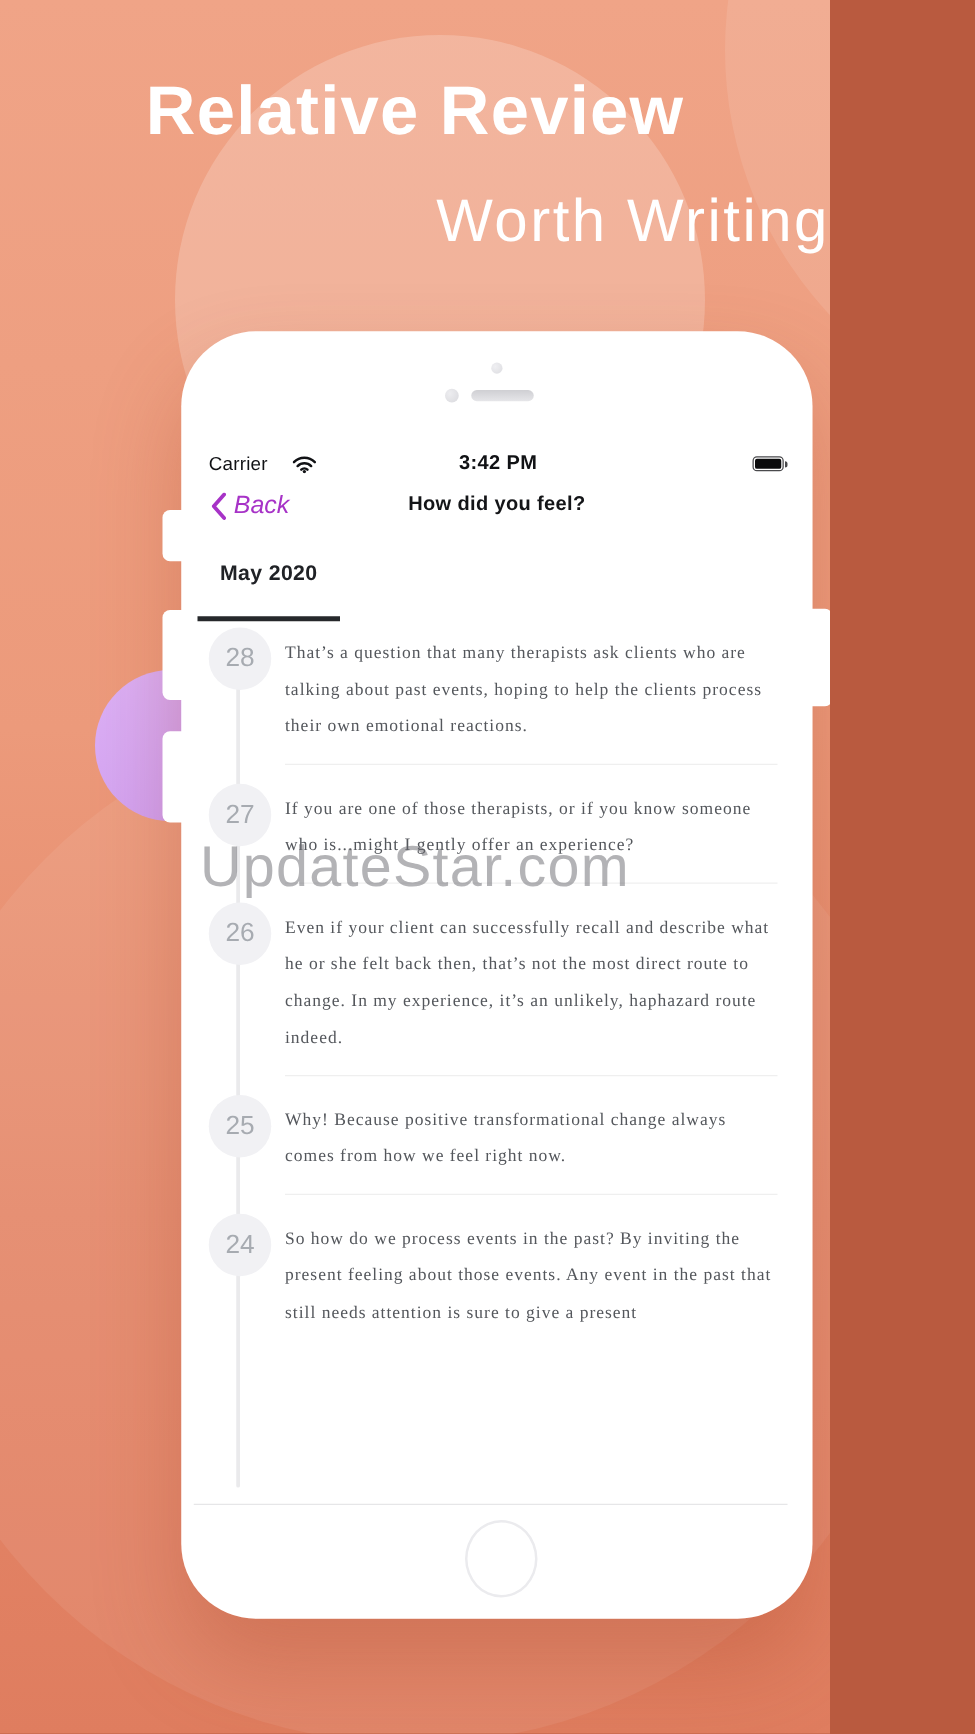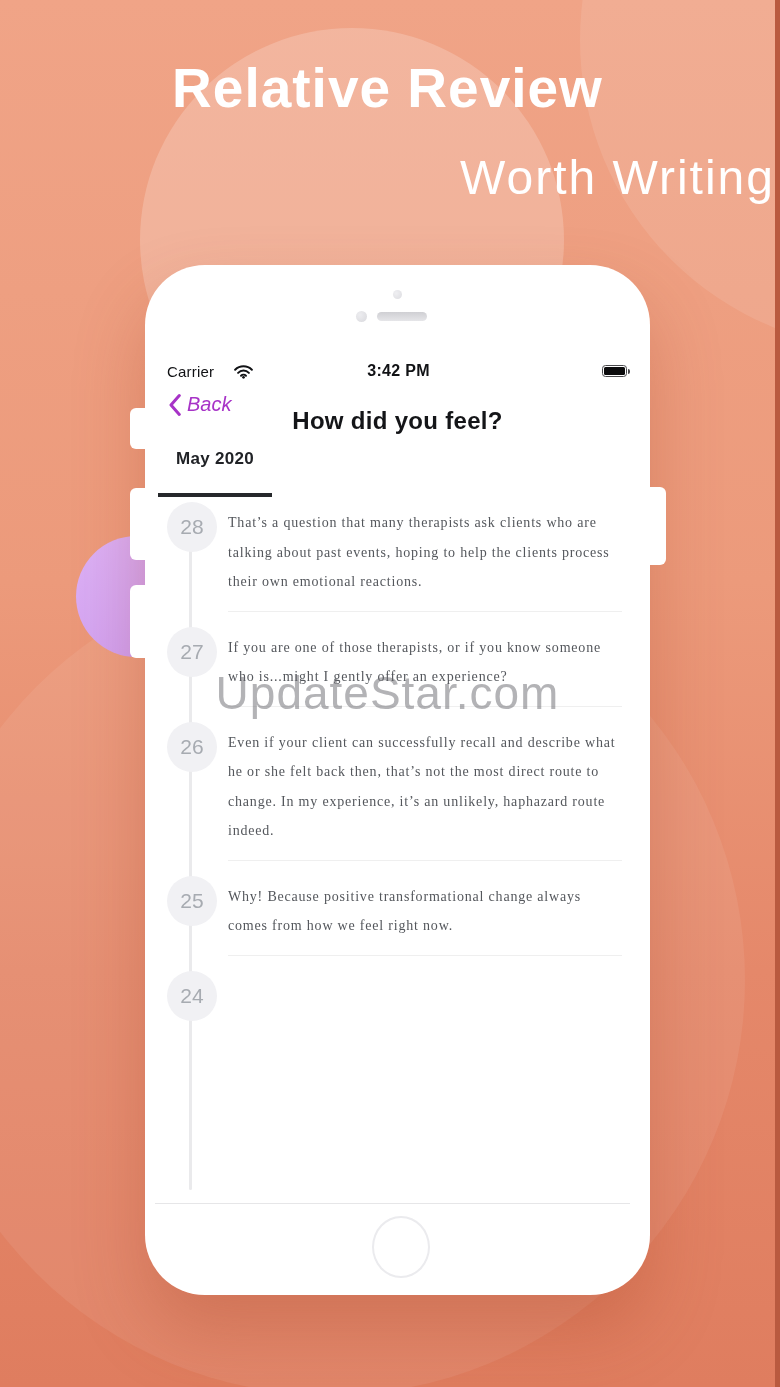--- a/index.html
+++ b/index.html
@@ -1,17 +1,17 @@
 <!DOCTYPE html>
 <html><head>
 <meta charset="utf-8">
 <style>
   html,body{margin:0;padding:0;background:#b95a3f;}
   .page{
-    position:relative;width:775px;height:1387px;overflow:hidden;
+    position:relative;width:664px;height:1387px;overflow:hidden;
     font-family:"Liberation Sans","DejaVu Sans",sans-serif;
     background:linear-gradient(180deg,#F0A487 0%,#EC9A7B 42%,#E5886A 70%,#DF7D5F 100%);
   }
   .bg-circle{position:absolute;border-radius:50%;}
   .c-title{left:140px;top:28px;width:424px;height:424px;background:rgba(255,255,255,0.20);}
   .c-topright{left:580px;top:-270px;width:620px;height:620px;background:rgba(255,255,255,0.10);}
   .c-bottom{left:-85px;top:565px;width:830px;height:830px;background:rgba(255,255,255,0.07);}
   .purple-circle{
     position:absolute;left:76px;top:536px;width:121px;height:121px;border-radius:50%;
     background:linear-gradient(135deg,#DDB2F6 0%,#CB97ED 100%);
@@ -54,22 +54,22 @@
   .battery-body{display:inline-block;width:25px;height:12px;border:1.5px solid #4a4a4d;border-radius:3.5px;padding:1px;box-sizing:border-box;}
   .battery-fill{display:block;width:100%;height:100%;background:#0b0b0c;border-radius:1.5px;}
   .battery-tip{display:inline-block;width:2px;height:5px;background:#4a4a4d;border-radius:0 2px 2px 0;margin-left:1px;}
   .nav-bar{position:absolute;left:0;right:0;top:128px;height:30px;}
   .back-button{
     position:absolute;left:24px;top:0;display:flex;align-items:center;gap:6px;
     cursor:pointer;background:none;border:none;padding:0;font-style:italic;
   }
   .back-label{font-size:20px;color:#A733C7;font-family:inherit;}
   .page-title{
-    position:absolute;left:0;right:0;top:2px;text-align:center;margin:12px;
-    font-size:24px;font-weight:700;color:#141518;letter-spacing:0.3px;
+    position:absolute;left:0;right:0;top:2px;text-align:center;margin:0;
+    font-size:16px;font-weight:700;color:#141518;letter-spacing:0.3px;
   }
   .month-tab{
     position:absolute;left:13px;top:184px;width:114px;text-align:center;
     font-size:17px;font-weight:700;color:#202226;letter-spacing:0.3px;
     padding-bottom:24px;border-bottom:4px solid #26282B;cursor:pointer;
   }
   .timeline-line{position:absolute;left:44px;top:262px;width:3px;height:663px;background:#EAEAEC;border-radius:2px;}
   .timeline{position:absolute;left:0;right:0;top:243px;padding-left:22px;}
   .entry{display:flex;margin-bottom:21px;}
   .day-badge{
@@ -167,20 +167,21 @@
     <div class="entry-text">Even if your client can successfully recall and describe what he or she felt back then, that’s not the most direct route to change. In my experience, it’s an unlikely, haphazard route indeed.</div>
   </div>
 
   <div class="entry">
     <div class="day-badge">25</div>
     <div class="entry-text">Why! Because positive transformational change always comes from how we feel right now.</div>
   </div>
 
   <div class="entry">
     <div class="day-badge">24</div>
+    <div class="entry-text">So how do we process events in the past? By inviting the present feeling about those events. Any event in the past that still needs attention is sure to give a present</div>
   </div>
 </div>
 
       <div class="bottom-divider"></div>
       <div class="home-button"></div>
     </div>
   </div>
 
   <div class="watermark">UpdateStar.com</div>
 </div>

